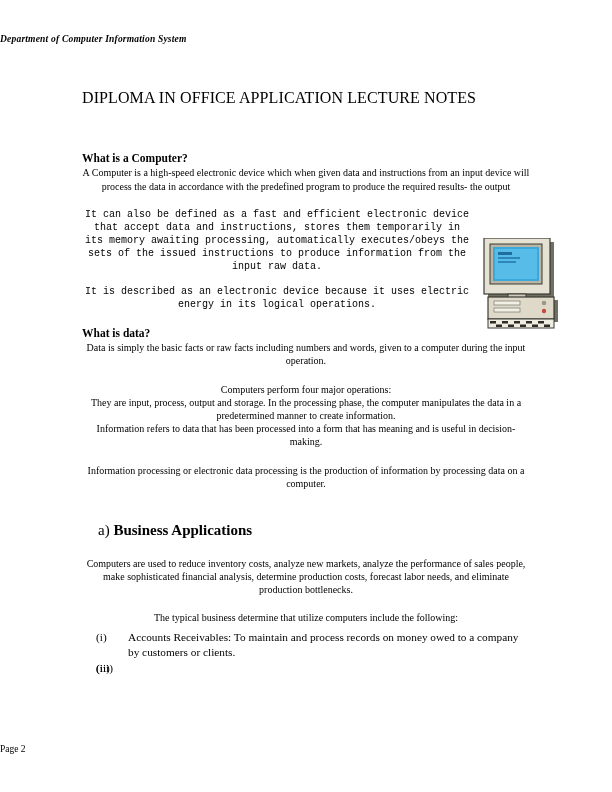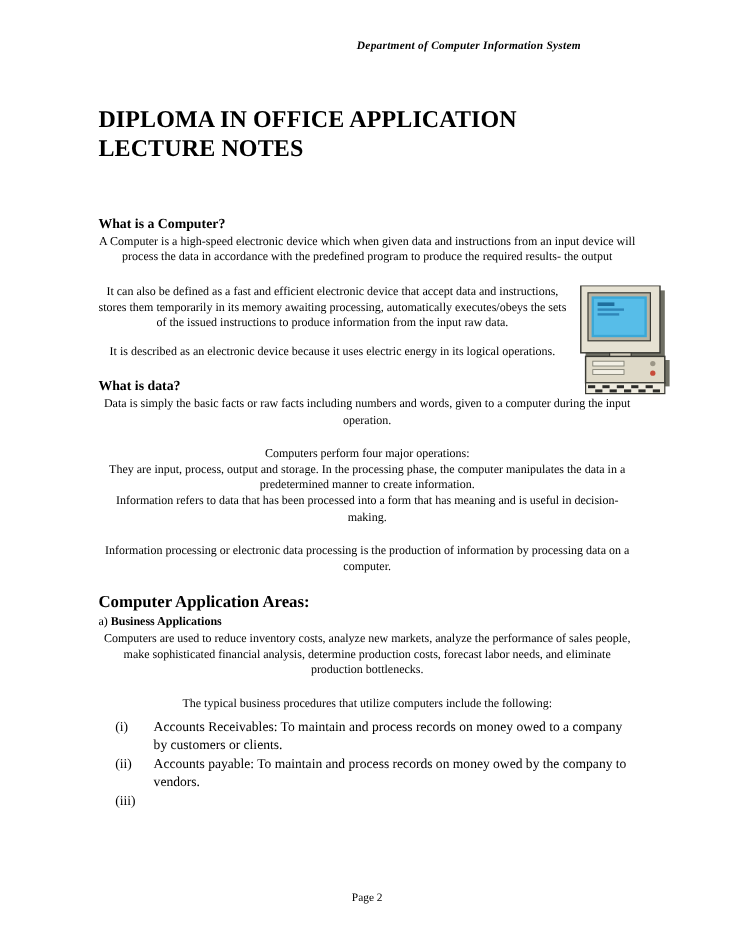--- a/index.html
+++ b/index.html
@@ -15,35 +15,35 @@
     font-family: "Liberation Serif", serif;
     color: #000000;
     overflow: hidden;
     box-sizing: border-box;
   }
   .header {
     position: absolute;
     top: 34px;
     left: 0;
     width: 484px;
-    text-align: right;
+    text-align: left;
     font-style: italic;
     font-weight: bold;
     font-size: 9.5px;
     letter-spacing: 0.2px;
   }
   .content {
     position: absolute;
     top: 88px;
     left: 82px;
     width: 448px;
   }
   h1.doc-title {
-    font-size: 20px;
-    font-weight: bold;
+    font-size: 16px;
+    font-weight: normal;
     margin: 0 0 0 0;
     letter-spacing: 0.1px;
     line-height: 1.2;
   }
   .sec-head {
     font-size: 11.5px;
     font-weight: bold;
     margin: 0;
     line-height: 1.32;
   }
@@ -57,22 +57,22 @@
   .gap-md { height: 15px; }
   .gap-sm { height: 11px; }
   .gap-xs { height: 6px; }
   h2.area-title {
     font-size: 14px;
     font-weight: bold;
     margin: 0;
     line-height: 1.3;
   }
   .sub-item {
-    font-size: 10px;
-    margin: 0;
+    font-size: 15px;
+    margin: 16px;
     line-height: 1.32;
   }
   .sub-item .letter { font-weight: normal; }
   .sub-item .sub-label { font-weight: bold; }
   ol.roman {
     margin: 0;
     padding: 0;
     list-style: none;
   }
   ol.roman li {
@@ -91,30 +91,31 @@
   ol.roman li .txt { display: block; text-indent: 0; }
   .text-wrap-img {
     position: absolute;
     top: 238px;
     left: 482px;
     width: 84px;
     height: 96px;
   }
   .flow {
     width: 390px;
+    font-family: Liberation Mono, monospace;
   }
   .full {
     width: 448px;
   }
   .footer {
     position: absolute;
     bottom: 38px;
     left: 0;
     width: 612px;
-    text-align: center;
+    text-align: left;
     font-size: 9.5px;
   }
   .computer-svg { display: block; }
 </style>
 </head>
 <body>
 
 <div class="page">
 
   <div class="header">Department of Computer Information System</div>
@@ -188,41 +189,39 @@
     <p class="body-text full">Computers perform four major operations:</p>
     <p class="body-text full">They are input, process, output and storage.  In the processing phase, the computer manipulates the data in a predetermined manner to create information.</p>
     <p class="body-text full"> Information refers to data that has been processed into a form that has meaning and is useful in decision-making.</p>
 
     <div class="gap-md"></div>
 
     <p class="body-text full">Information processing or electronic data processing is the production of information by processing data on a computer.</p>
 
     <div class="gap-md"></div>
 
-    <h2 class="area-title">Computer Application Areas:</h2>
     <div class="sub-item">
       <span class="letter">a)</span>
       <span class="sub-label">Business Applications</span>
     </div>
     <p class="body-text full">Computers are used to reduce inventory costs, analyze new markets, analyze the performance of sales people, make sophisticated financial analysis, determine production costs, forecast labor needs, and eliminate production bottlenecks.</p>
 
     <div class="gap-md"></div>
 
-    <p class="body-text full">The typical business procedures that utilize computers include the following:</p>
+    <p class="body-text full">The typical business determine that utilize computers include the following:</p>
 
     <div class="gap-xs"></div>
 
     <ol class="roman">
       <li>
         <span class="marker">(i)</span>
         <span class="txt">Accounts Receivables: To maintain and process records on money owed to a company by customers or clients.</span>
       </li>
       <li>
         <span class="marker">(ii)</span>
-        <span class="txt">Accounts payable: To maintain and process records on money owed by the company to vendors.</span>
       </li>
       <li>
         <span class="marker">(iii)</span>
       </li>
     </ol>
 
   </div>
 
   <div class="footer">Page 2</div>
 

